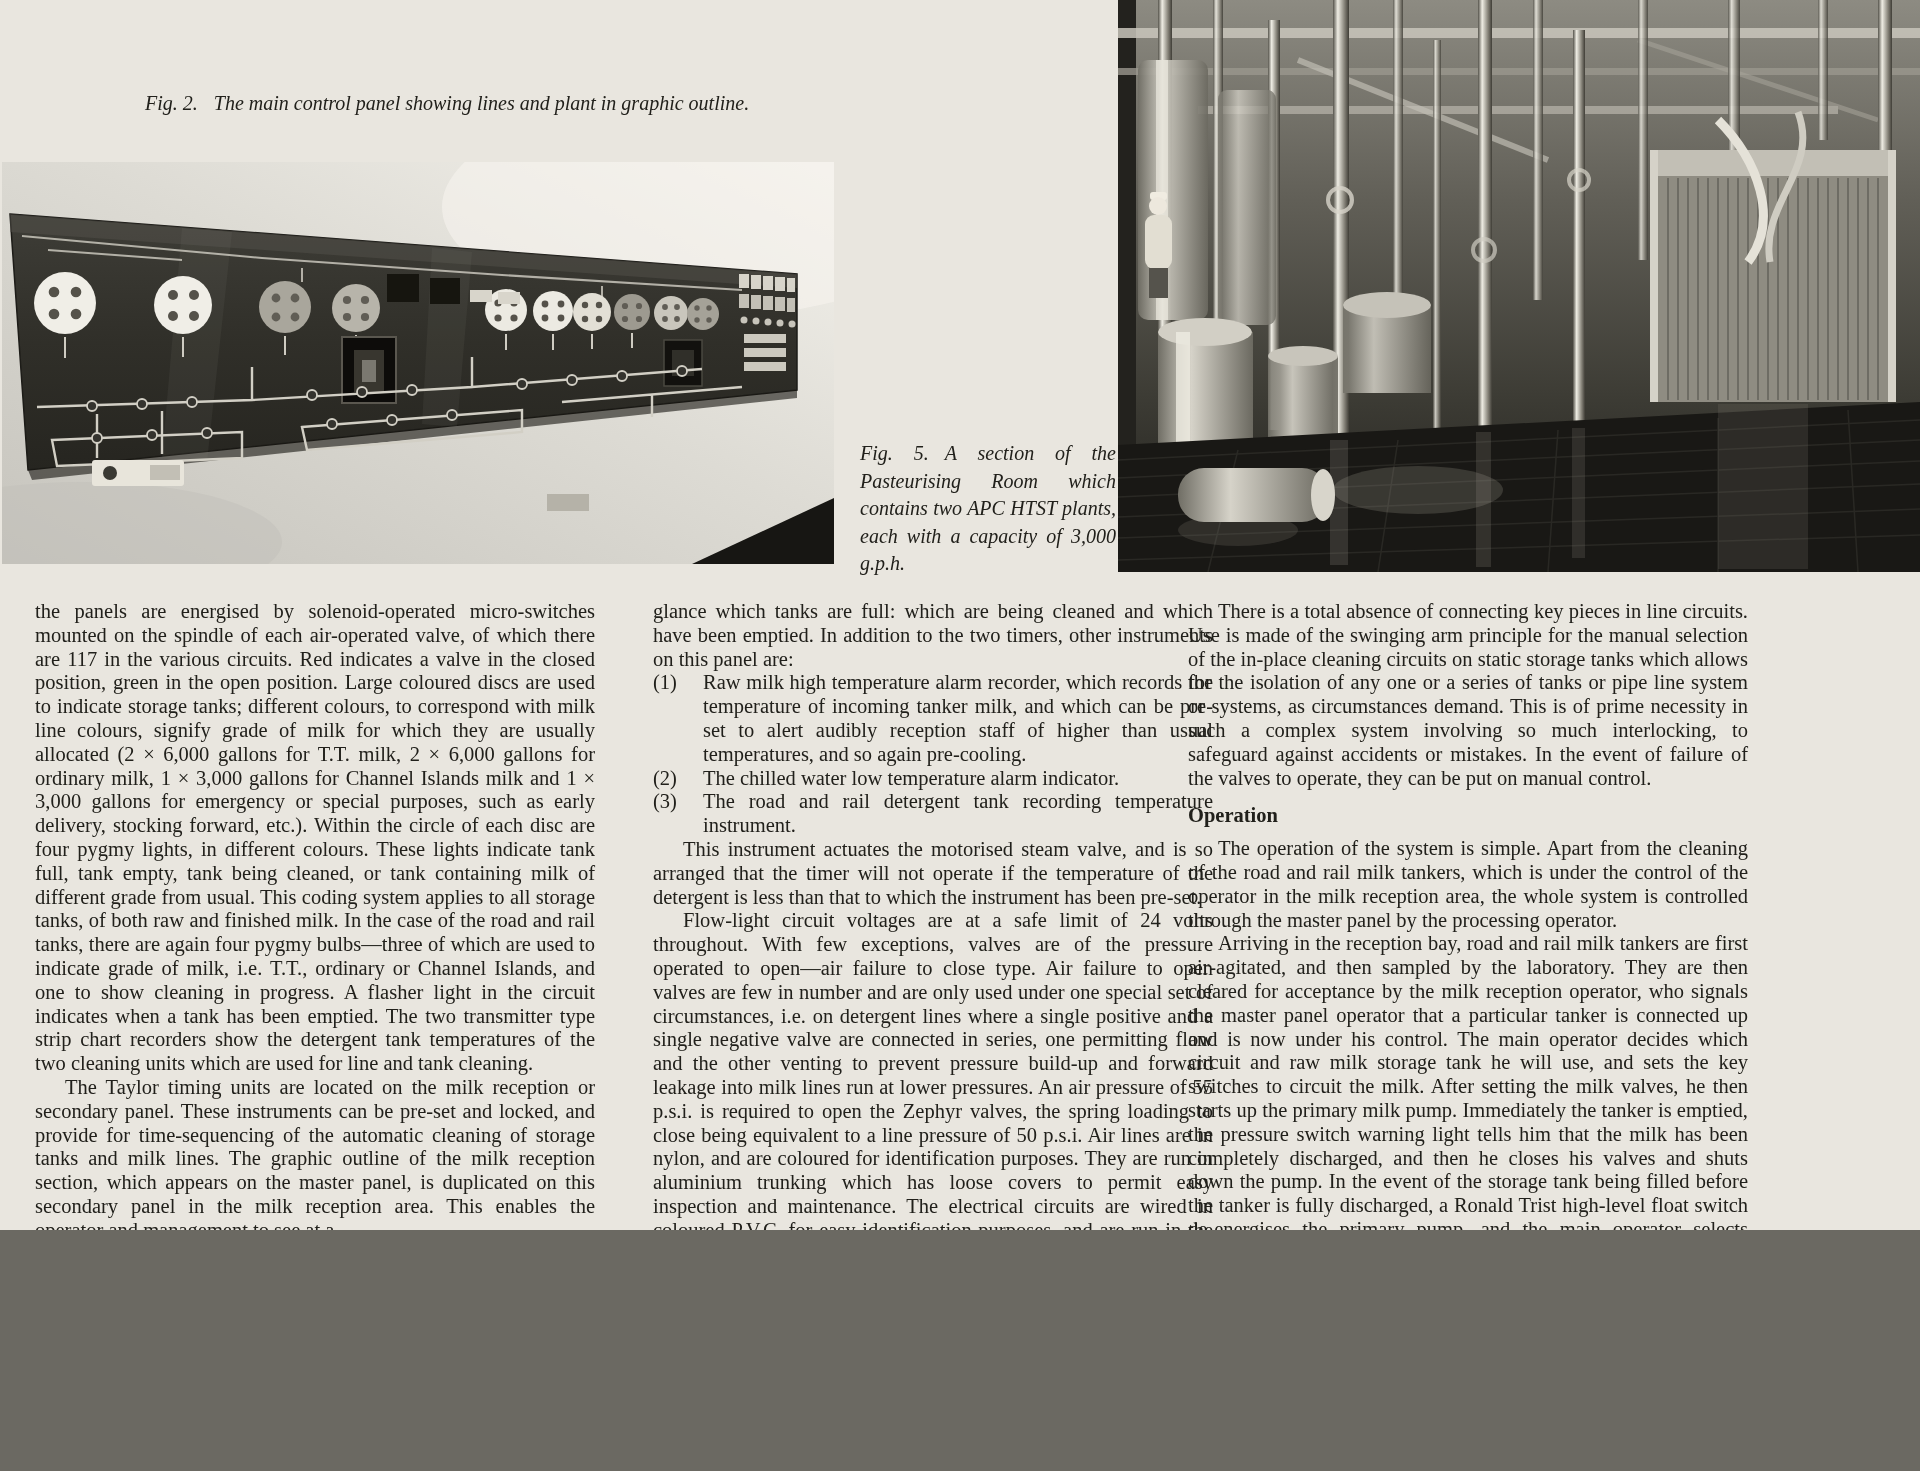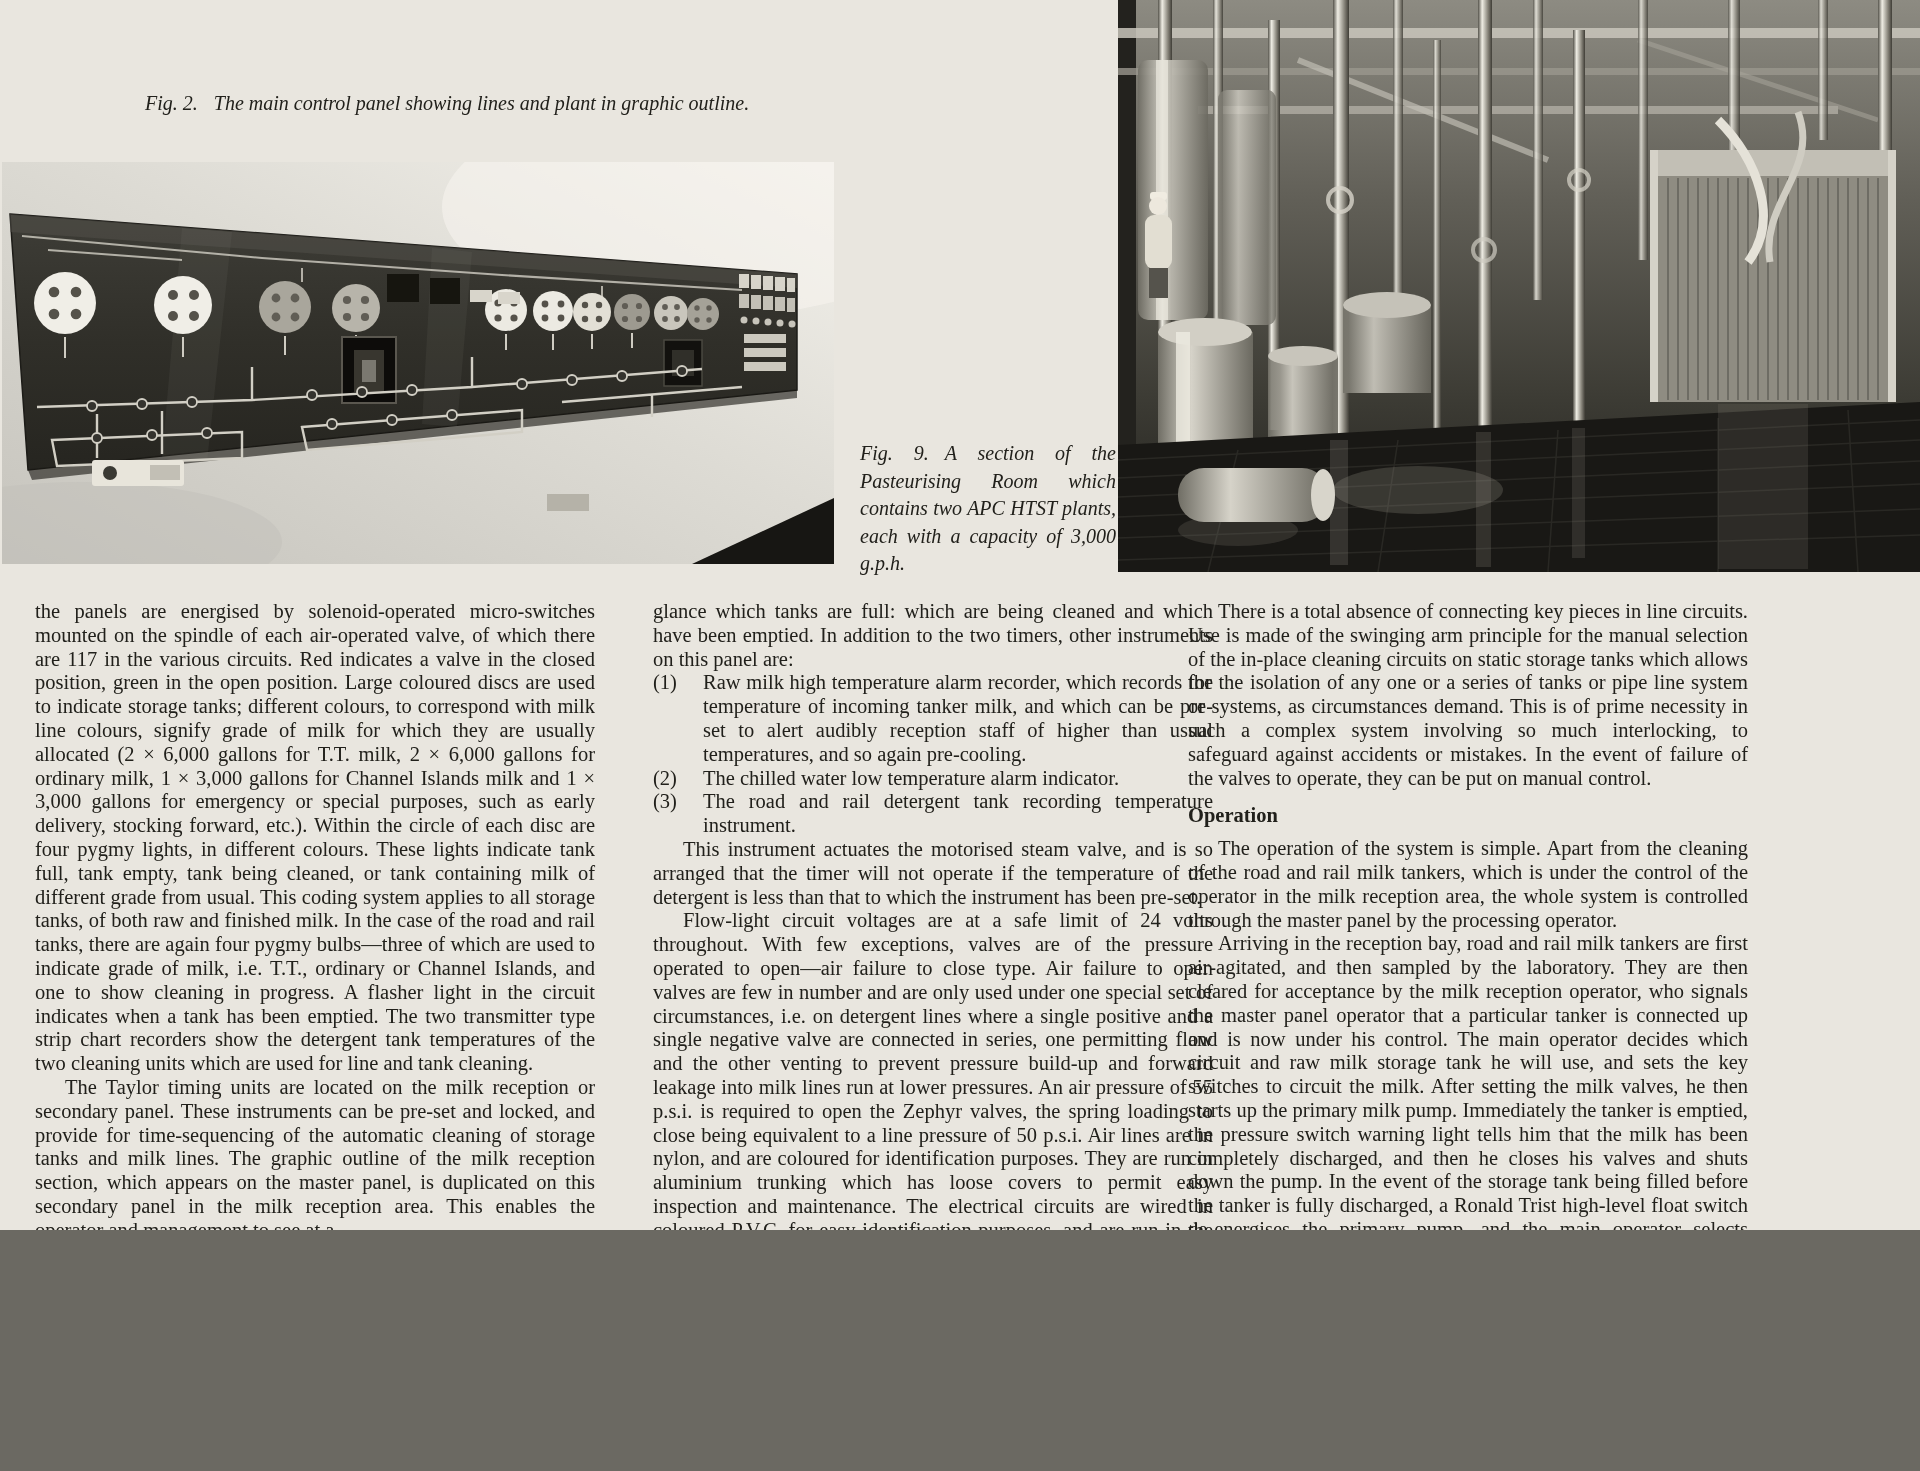--- a/index.html
+++ b/index.html
@@ -240,21 +240,21 @@
         </g>
       </g>
 
       <rect x="545" y="332" width="42" height="17" fill="#b5b2a8"></rect>
 
       <polygon points="832,336 690,402 832,402" fill="#171613"></polygon>
     </svg>
   </div>
 
   <div class="fig3cap">
-    <span class="caplabel">Fig. 9.</span><span>A section of the Pasteurising Room which contains two APC HTST plants, each with a capacity of 3,000 g.p.h.</span>
+    <span class="caplabel">Fig. 5.</span><span>A section of the Pasteurising Room which contains two APC HTST plants, each with a capacity of 3,000 g.p.h.</span>
   </div>
 
   <div class="photo" style="left:1118px; top:0;">
     <svg width="802" height="572" viewBox="0 0 802 572">
       <defs>
         <linearGradient id="roomG" x1="0" y1="0" x2="0" y2="1">
           <stop offset="0" stop-color="#8d8b82"></stop>
             <stop offset="0.35" stop-color="#615f57"></stop>
             <stop offset="0.7" stop-color="#3c3b34"></stop>
             <stop offset="1" stop-color="#1d1c19"></stop>

